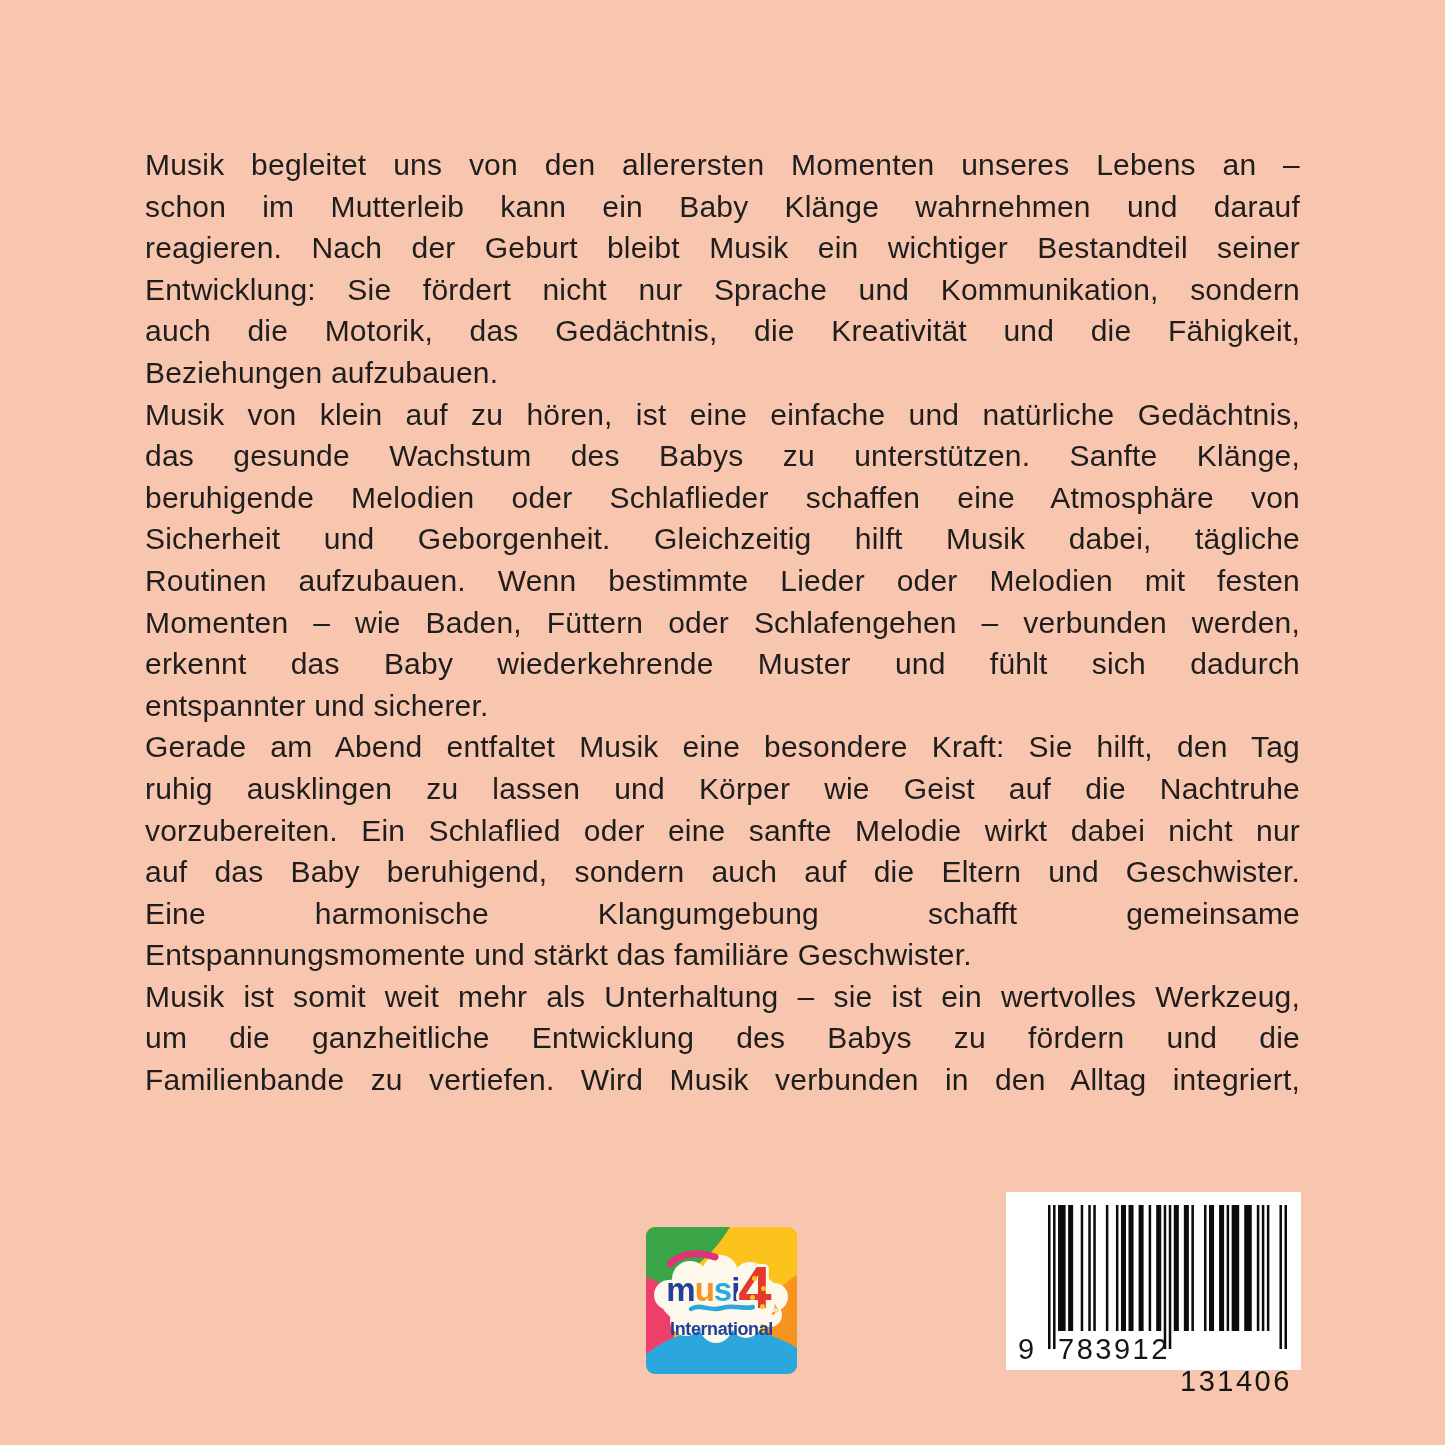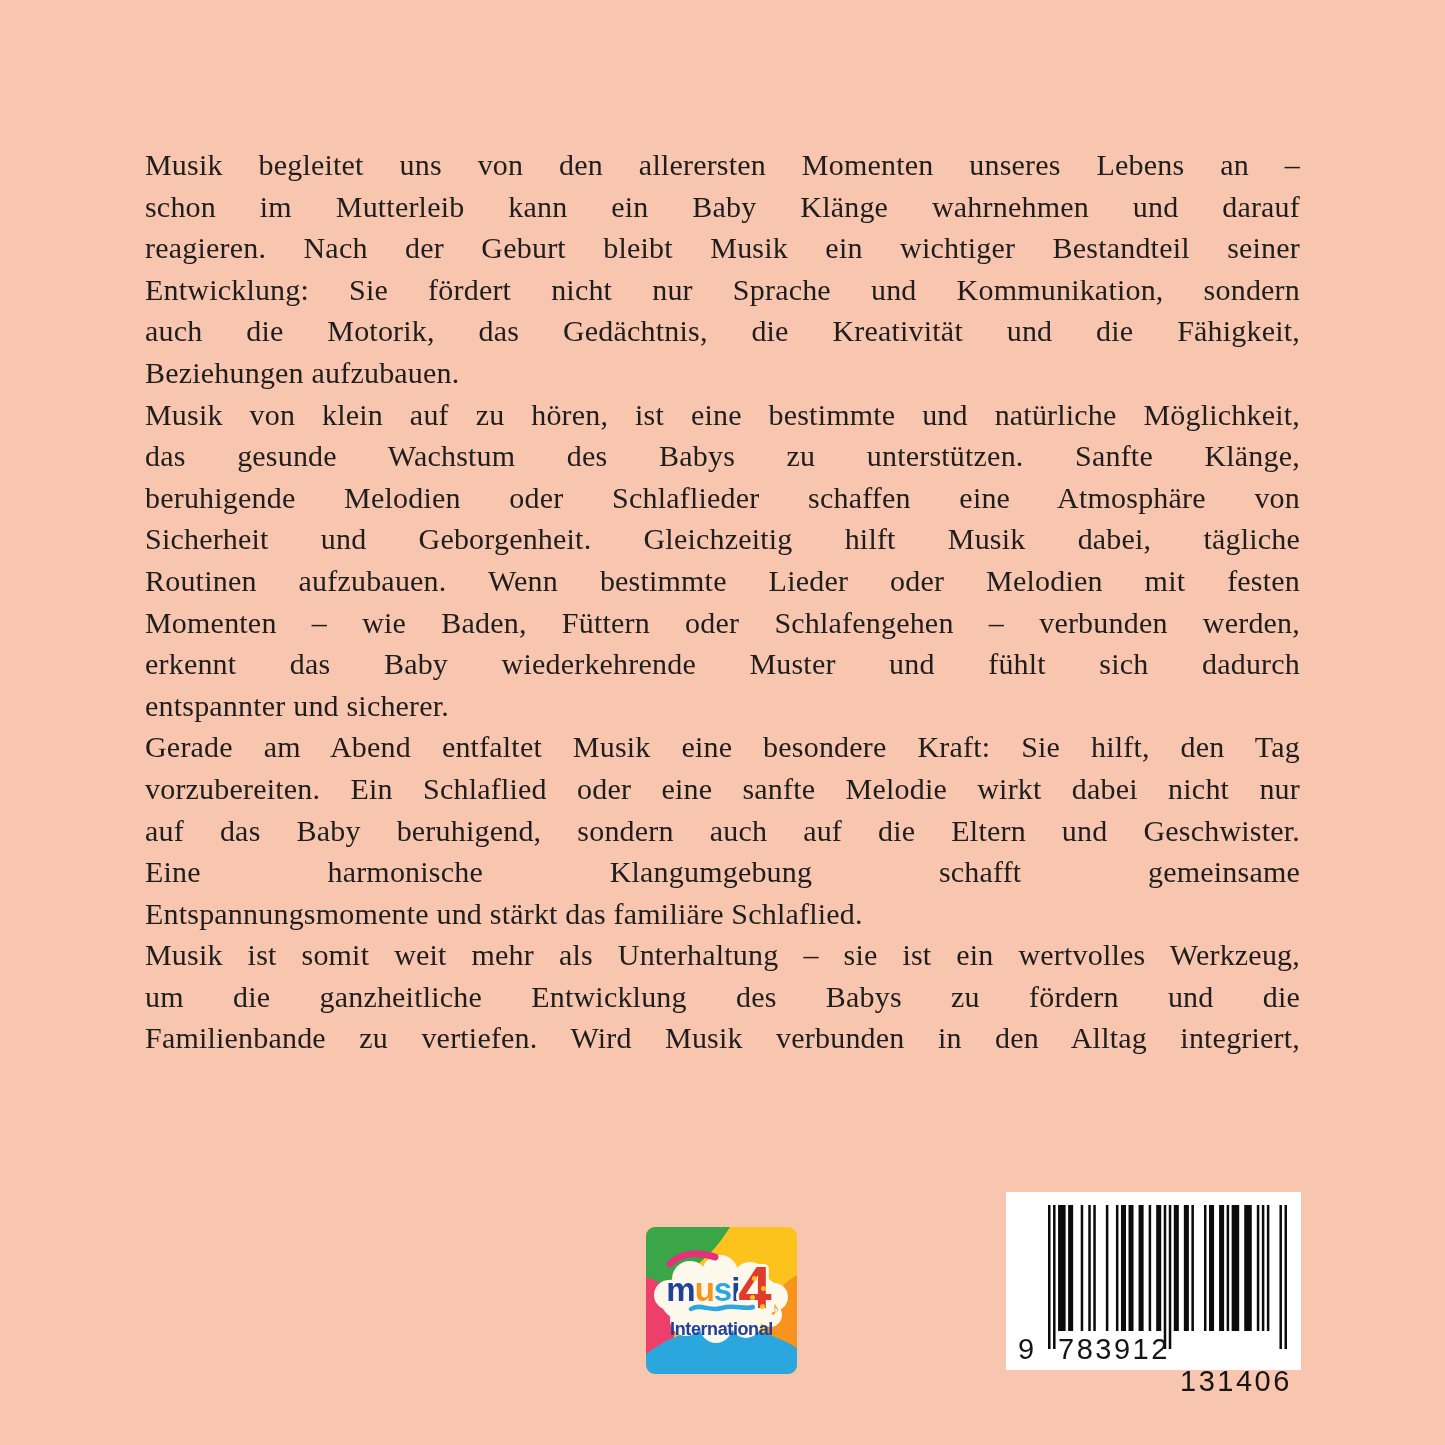--- a/index.html
+++ b/index.html
@@ -9,21 +9,20 @@
     overflow: hidden;
     font-family: "Liberation Sans", "DejaVu Sans", sans-serif;
   }
   .cover { position: absolute; inset: 0; }
 
   
   .body-text {
     position: absolute;
     left: 145px; top: 144px;
     width: 1155px;
-    font-family: Liberation Serif, serif;
   }
   .line {
     font-size: 30px;
     line-height: 41.6px;
     letter-spacing: 0.2px;
     text-align: justify;
     text-align-last: justify;
     white-space: normal;
   }
   .line.para-end { text-align-last: left; }
@@ -107,33 +106,34 @@
 
 <div class="cover">
 
   <div class="body-text" style="color: rgb(30, 30, 30);">
       <div class="line">Musik begleitet uns von den allerersten Momenten unseres Lebens an –</div>
       <div class="line">schon im Mutterleib kann ein Baby Klänge wahrnehmen und darauf</div>
       <div class="line">reagieren. Nach der Geburt bleibt Musik ein wichtiger Bestandteil seiner</div>
       <div class="line">Entwicklung: Sie fördert nicht nur Sprache und Kommunikation, sondern</div>
       <div class="line">auch die Motorik, das Gedächtnis, die Kreativität und die Fähigkeit,</div>
       <div class="line para-end">Beziehungen aufzubauen.</div>
-      <div class="line">Musik von klein auf zu hören, ist eine bestimmte und natürliche Möglichkeit,</div>
+      <div class="line">Musik von klein auf zu hören, ist eine einfache und natürliche Gedächtnis,</div>
       <div class="line">das gesunde Wachstum des Babys zu unterstützen. Sanfte Klänge,</div>
       <div class="line">beruhigende Melodien oder Schlaflieder schaffen eine Atmosphäre von</div>
       <div class="line">Sicherheit und Geborgenheit. Gleichzeitig hilft Musik dabei, tägliche</div>
       <div class="line">Routinen aufzubauen. Wenn bestimmte Lieder oder Melodien mit festen</div>
       <div class="line">Momenten – wie Baden, Füttern oder Schlafengehen – verbunden werden,</div>
       <div class="line">erkennt das Baby wiederkehrende Muster und fühlt sich dadurch</div>
       <div class="line para-end">entspannter und sicherer.</div>
       <div class="line">Gerade am Abend entfaltet Musik eine besondere Kraft: Sie hilft, den Tag</div>
+      <div class="line">ruhig ausklingen zu lassen und Körper wie Geist auf die Nachtruhe</div>
       <div class="line">vorzubereiten. Ein Schlaflied oder eine sanfte Melodie wirkt dabei nicht nur</div>
       <div class="line">auf das Baby beruhigend, sondern auch auf die Eltern und Geschwister.</div>
       <div class="line">Eine harmonische Klangumgebung schafft gemeinsame</div>
-      <div class="line para-end">Entspannungsmomente und stärkt das familiäre Schlaflied.</div>
+      <div class="line para-end">Entspannungsmomente und stärkt das familiäre Geschwister.</div>
       <div class="line">Musik ist somit weit mehr als Unterhaltung – sie ist ein wertvolles Werkzeug,</div>
       <div class="line">um die ganzheitliche Entwicklung des Babys zu fördern und die</div>
       <div class="line">Familienbande zu vertiefen. Wird Musik verbunden in den Alltag integriert,</div>
     </div>
 
   <div class="logo">
     <svg class="logo-bg" width="151" height="147" viewBox="0 0 151 147">
       <rect width="151" height="147" fill="#fcc31d"></rect>
       <path d="M0 0 H84 C66 30 40 52 0 60 Z" fill="#3ba648"></path>
       <path d="M151 48 C126 62 116 88 121 147 H151 Z" fill="#f7941d"></path>

